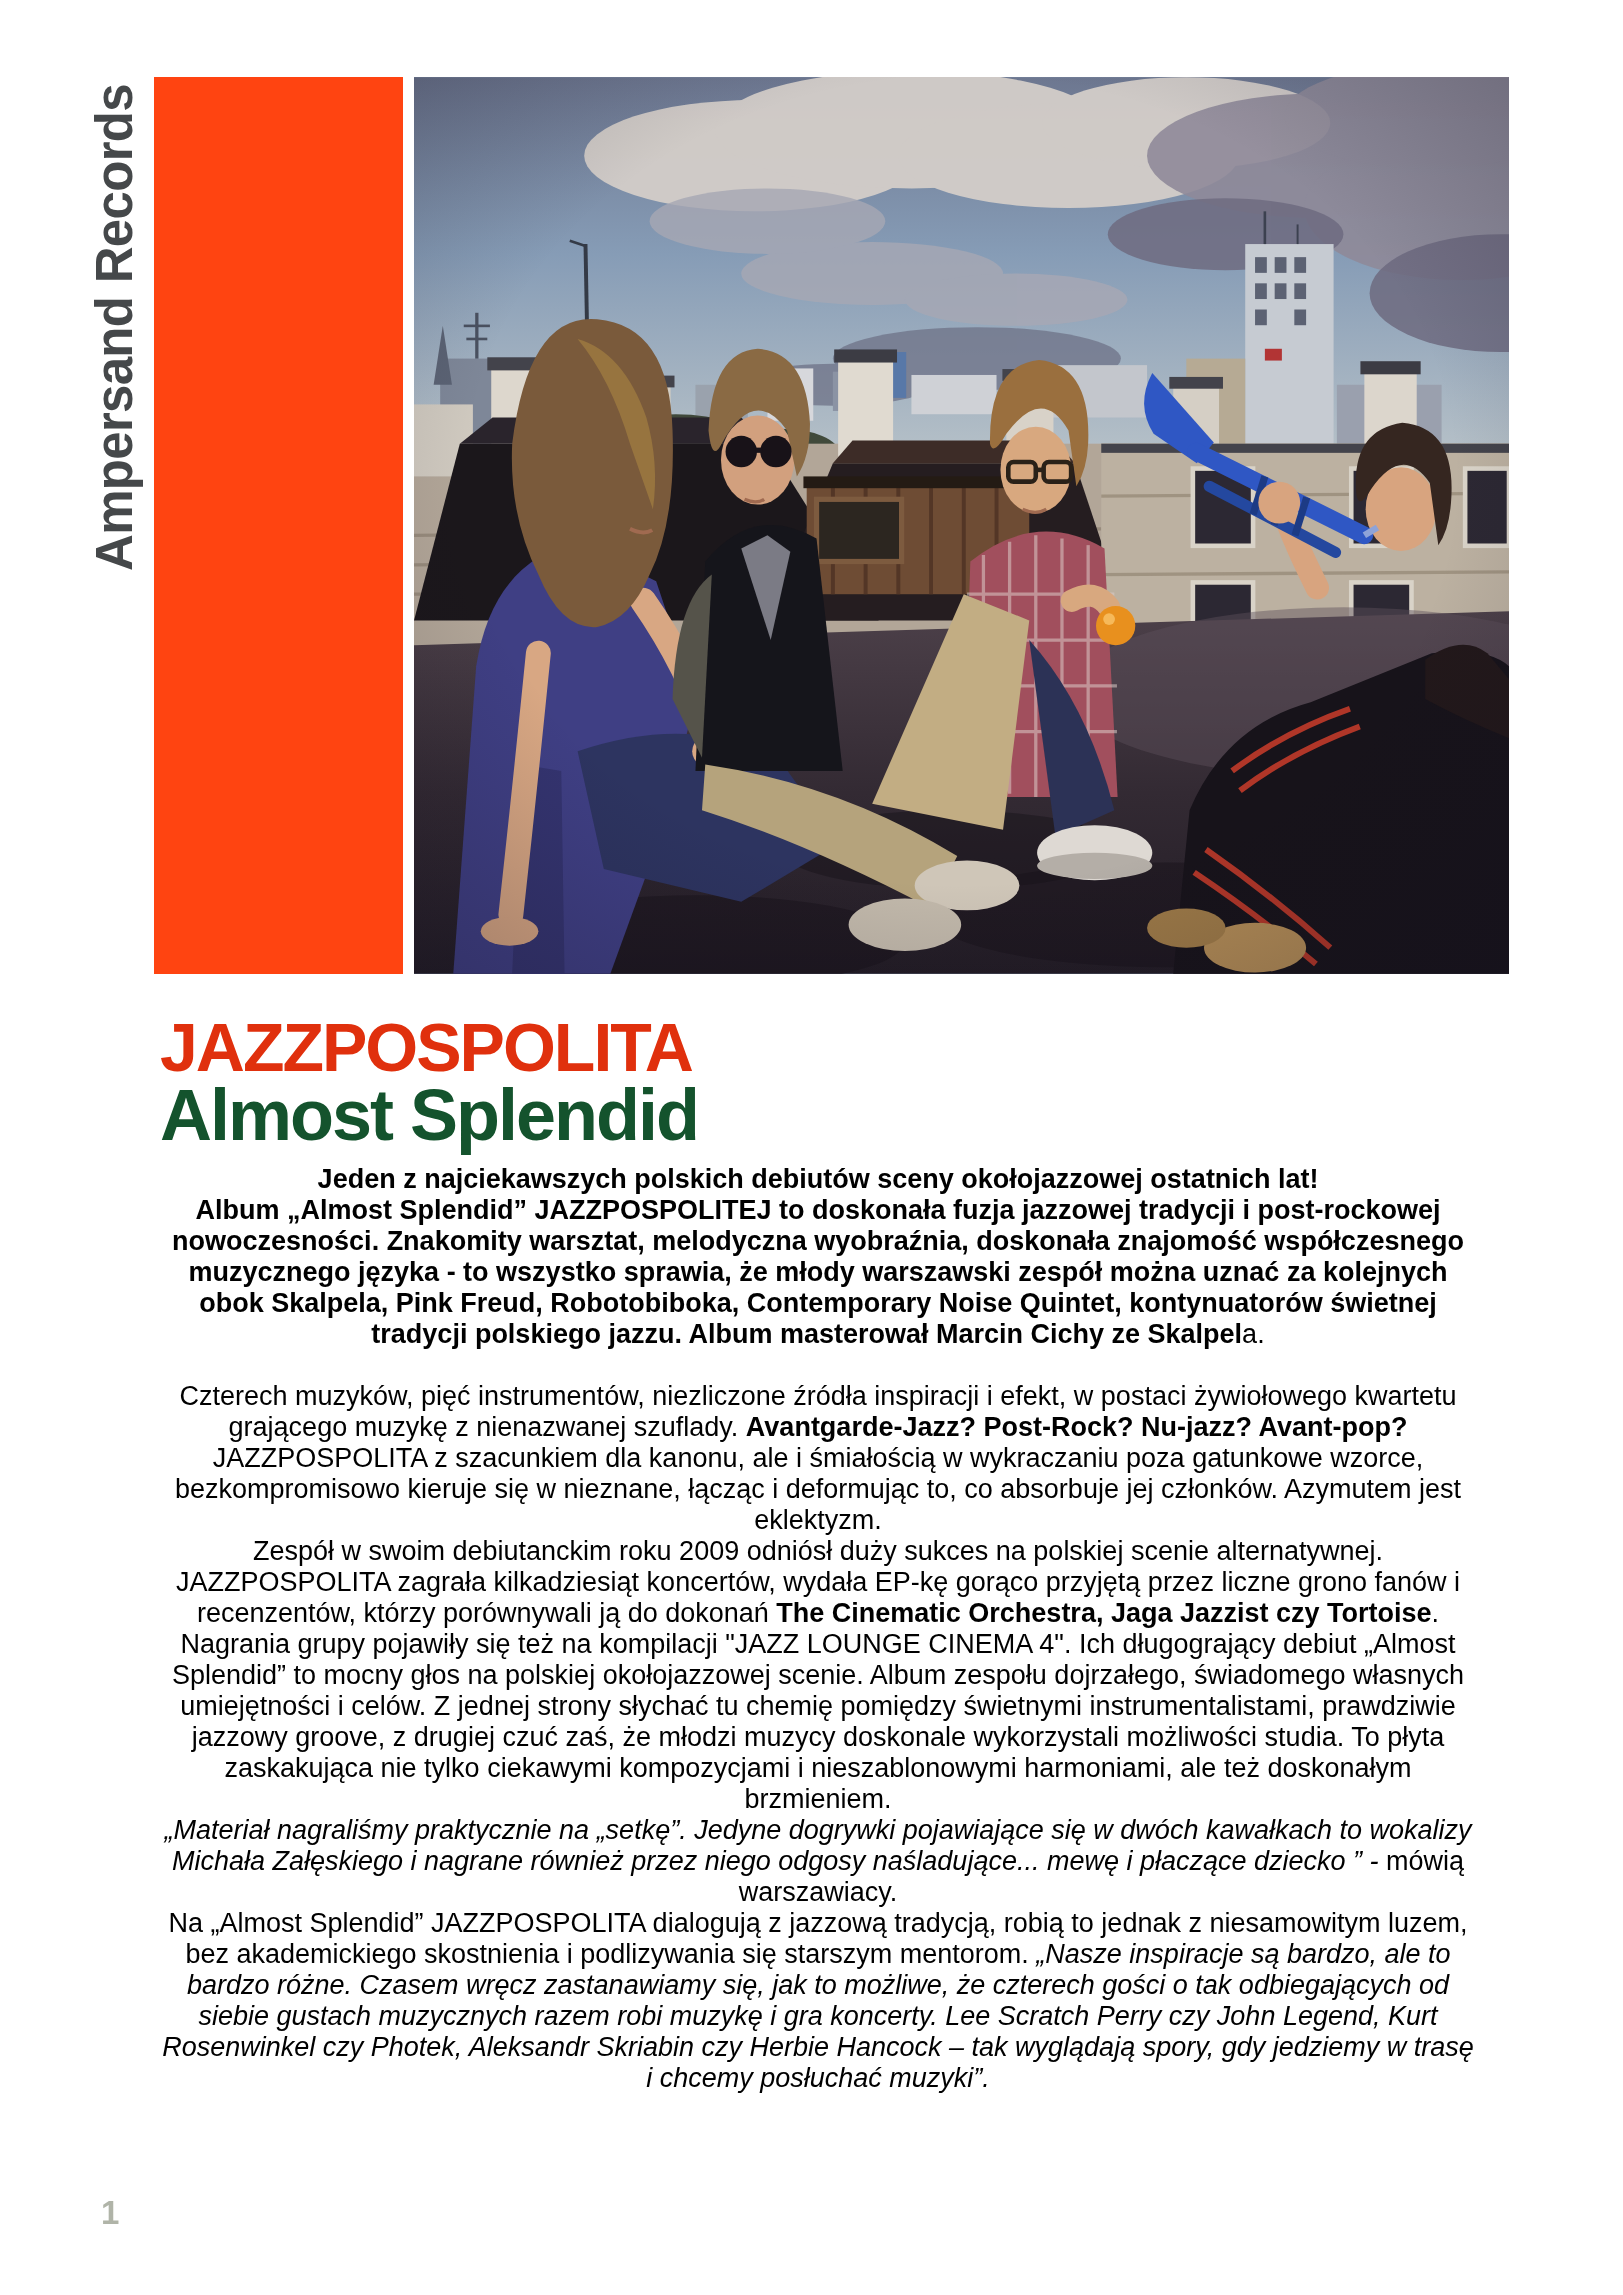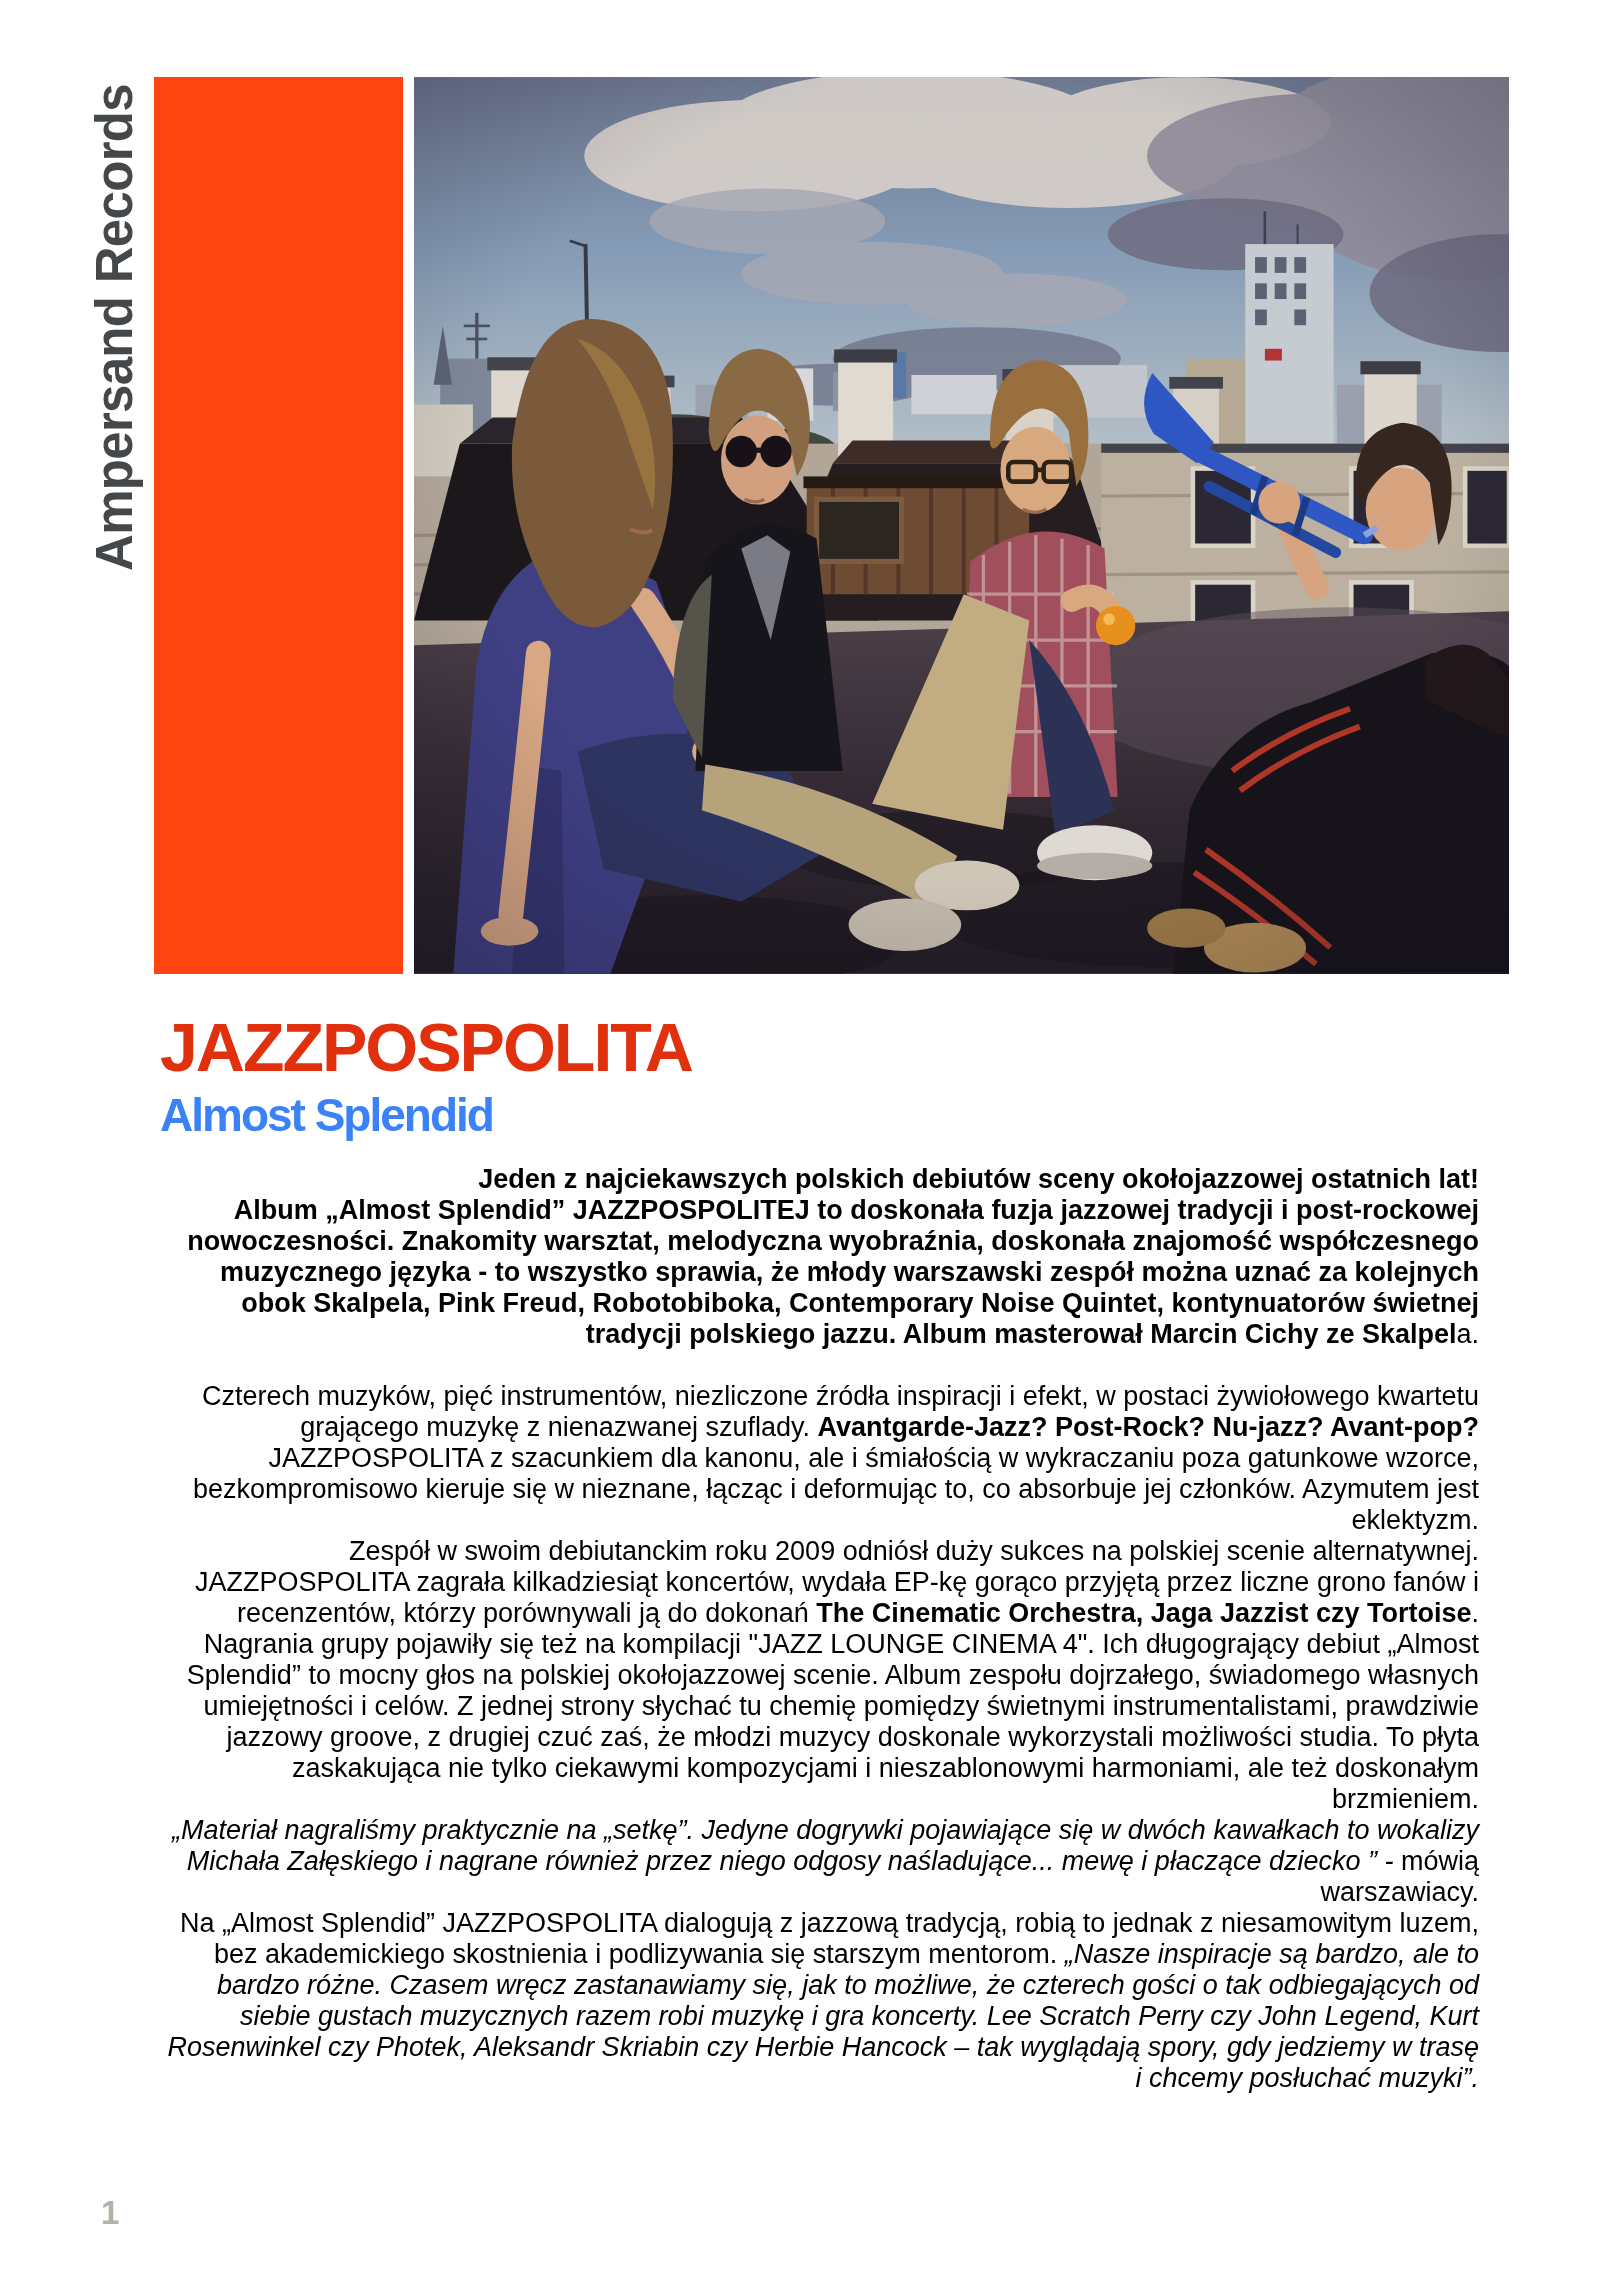--- a/index.html
+++ b/index.html
@@ -23,26 +23,26 @@
   .photo-frame{
     position:absolute;left:414px;top:77px;
     width:1095px;height:897px;overflow:hidden;background:#8aa0b8;
   }
   .photo-frame svg{display:block;}
   .title-block{position:absolute;left:160px;top:1013px;line-height:68px;}
   .doc-title{
     font-size:68px;font-weight:bold;color:#e0300d;letter-spacing:-2px;margin:0;
   }
   .doc-subtitle{
-    font-size:46px;font-weight:bold;color:#3b82f6;letter-spacing:-2px;margin:0;
+    font-size:72px;font-weight:bold;color:#14532d;letter-spacing:-2px;margin:0;
   }
   .body-text{
     position:absolute;left:157px;top:1164px;width:1322px;
     font-size:27px;line-height:31px;color:#000000;
-    text-align:right;
+    text-align:center;
   }
   .body-text p{margin:0;}
   .para-gap{height:31px;}
   .b{font-weight:bold;}
   .i{font-style:italic;margin-top:41px;}
   .r{font-weight:normal;font-style:normal;}
   .page-number{
     position:absolute;left:101px;top:2194px;
     font-size:33px;font-weight:bold;color:#b0b4a8;
   }

